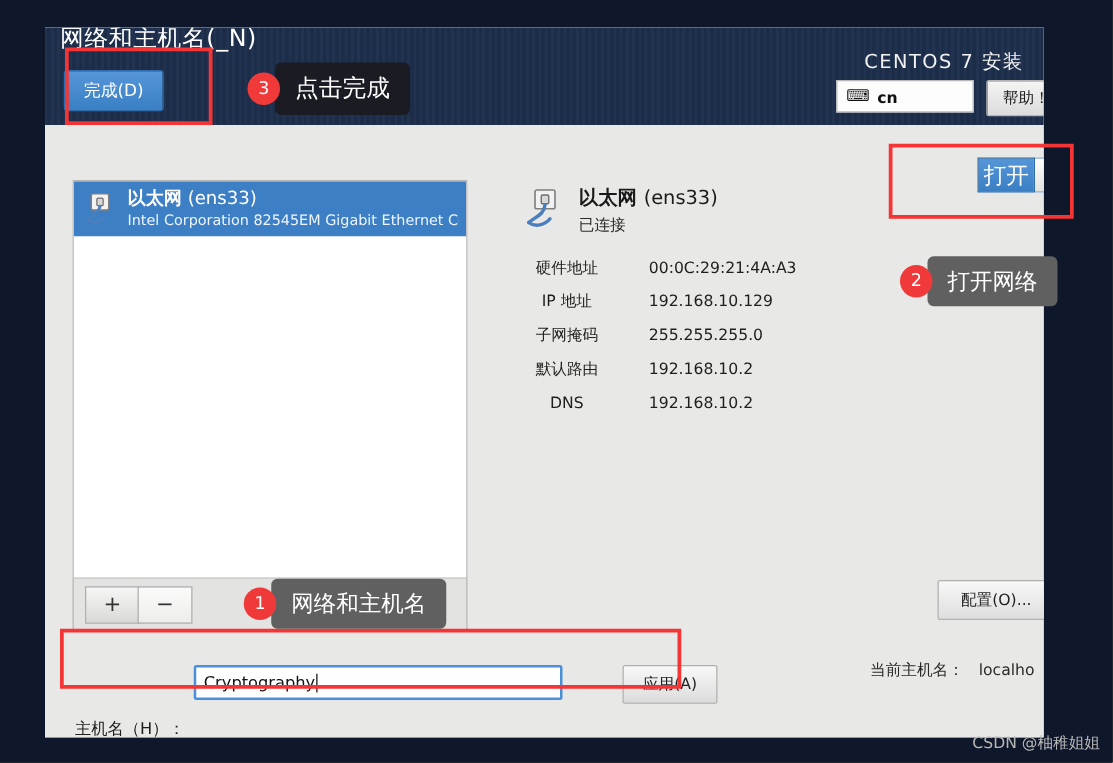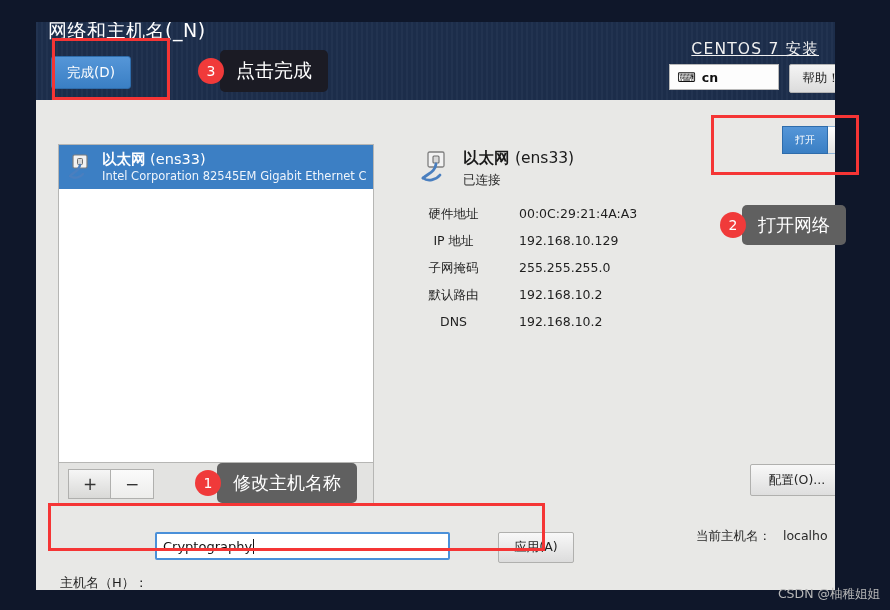--- a/index.html
+++ b/index.html
@@ -11,21 +11,21 @@
   .window{position:absolute;left:36px;top:22px;width:799px;height:568px;background:#e8e8e6;overflow:hidden;}
 
   
   .header{position:absolute;left:0;top:0;width:799px;height:78px;
           background:#1d2e4c;
           background-image:repeating-linear-gradient(90deg,rgba(255,255,255,.022) 0 2px,rgba(0,0,0,.03) 2px 5px);}
   .hdr-title{position:absolute;left:12px;top:-4px;color:#ffffff;font-size:19px;letter-spacing:.5px;white-space:nowrap;}
   .done-btn{position:absolute;left:15px;top:34px;width:78px;height:31px;
             background:linear-gradient(#5596d8,#3a7fc4);border:1px solid #2e6cab;border-radius:3px;
             color:#fff;font-size:13.5px;display:flex;align-items:center;justify-content:center;cursor:pointer;}
-  .brand{position:absolute;right:16px;top:17px;color:#f1f1f1;font-size:15.5px;letter-spacing:1.2px;white-space:nowrap;text-decoration:underline;}
+  .brand{position:absolute;right:16px;top:17px;color:#f1f1f1;font-size:15.5px;letter-spacing:1.2px;white-space:nowrap;}
   .kbd{position:absolute;right:56px;top:42px;width:110px;height:26px;background:#fdfdfd;border:1px solid #b9b9b9;
        display:flex;align-items:center;padding-left:7px;box-sizing:border-box;gap:6px;}
   .kbd-glyph{font-size:13px;line-height:1;color:#111;}
   .kbd-txt{font-size:12.5px;font-weight:bold;color:#111;}
   .help-btn{position:absolute;right:-18px;top:42px;width:62px;height:27px;
             background:linear-gradient(#f4f4f4,#dcdcdc);border:1px solid #b3b3b3;border-radius:2px;
             display:flex;align-items:center;justify-content:center;font-size:12.5px;color:#222;cursor:pointer;}
 
   
   .body{position:absolute;left:0;top:78px;width:799px;height:490px;background:#e8e8e6;}
@@ -55,21 +55,21 @@
   .d-name span{font-weight:normal;}
   .d-stat{font-size:12.5px;color:#2b2b2b;margin-top:3px;}
   .d-rows{margin-top:17px;}
   .d-row{display:flex;align-items:baseline;height:27px;}
   .d-key{width:115px;text-align:center;font-size:12.5px;color:#1f1f1f;padding-right:8px;flex:0 0 115px;}
   .d-val{font-size:12.5px;color:#1f1f1f;white-space:nowrap;}
 
   
   .toggle{position:absolute;left:746px;top:26px;width:96px;height:28px;display:flex;cursor:pointer;}
   .tg-on{width:46px;height:28px;background:linear-gradient(#5596d8,#3a7fc4);border:1px solid #2e6cab;
-         box-sizing:border-box;display:flex;align-items:center;justify-content:center;color:#fff;font-size:10px;}
+         box-sizing:border-box;display:flex;align-items:center;justify-content:center;color:#fff;font-size:18px;}
   .tg-knob{width:50px;height:28px;background:linear-gradient(#fefefe,#e2e2e0);border:1px solid #8fb4d8;
            border-left:none;box-sizing:border-box;}
 
   
   .cfg-btn{position:absolute;left:714px;top:364px;width:92px;height:30px;
            background:linear-gradient(#f8f8f8,#dedede);border:1px solid #b0b0ae;border-radius:2px;
            display:flex;align-items:center;justify-content:center;font-size:12.5px;color:#1f1f1f;cursor:pointer;}
 
   
   .host-label{position:absolute;left:24px;top:441px;font-size:13px;color:#1f1f1f;white-space:nowrap;margin-top:33px;}
@@ -231,18 +231,18 @@
     <div class="bub bub-dark">点击完成</div>
   </div>
 
   <div class="cal" id="cal2">
     <div class="badge">2</div>
     <div class="bub bub-gray">打开网络</div>
   </div>
 
   <div class="cal" id="cal1">
     <div class="badge">1</div>
-    <div class="bub bub-gray">修改主机名称</div>
+    <div class="bub bub-gray">网络和主机名</div>
   </div>
 
   <div class="wmk">CSDN @柚稚姐姐</div>
 
 </div>
 
 </body></html>

